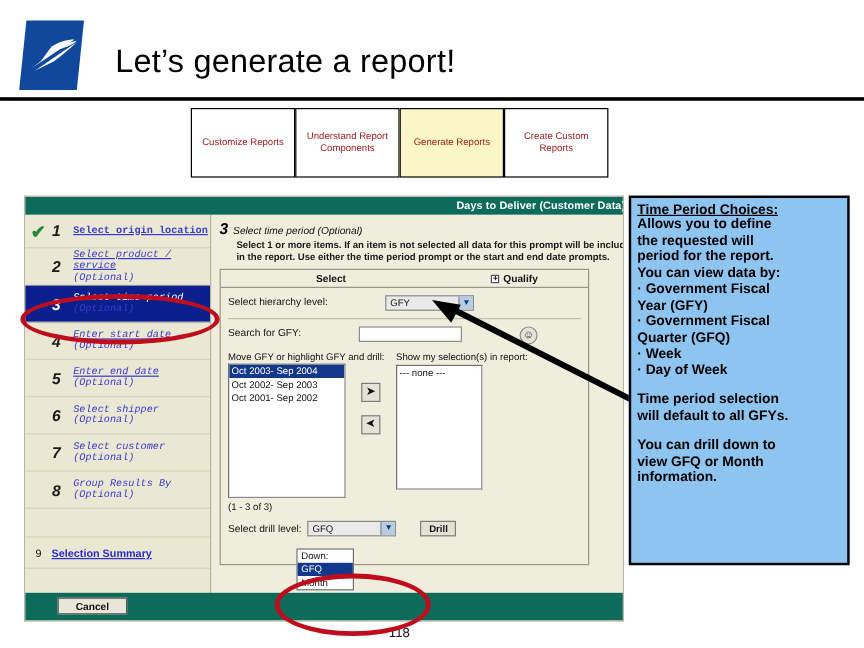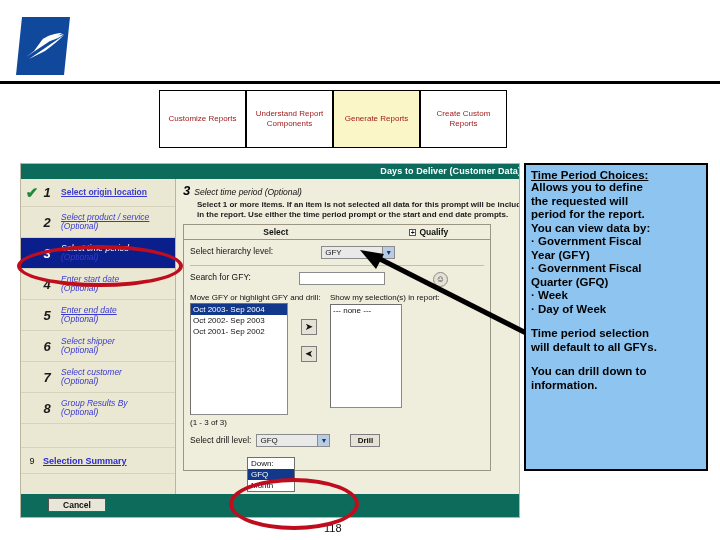--- a/index.html
+++ b/index.html
@@ -52,21 +52,21 @@
     position:absolute; left:0; top:15px; width:155px; height:317px;
     background:#eae7d2; border-right:1px solid #b9b5a0;
   }
   .step-row{
     position:relative; height:28px; border-bottom:1px solid #d6d2bb;
     display:flex; align-items:center; padding-left:4px;
   }
   .step-row.tall{ height:31px; }
   .step-check{ width:14px; color:#1f8a3a; font-size:15px; font-weight:bold; text-align:center; }
   .step-num{ width:16px; font-size:13px; font-style:italic; font-weight:bold; color:#1a1a1a; text-align:center; }
-  .step-label{ flex:1; padding-left:6px; font-size:8.5px; line-height:9.5px; color:#3a3ad0; font-style:italic; }
+  .step-label{ flex:1; padding-left:6px; font-size:8.5px; line-height:9.5px; color:#3a3ad0; font-style:italic;font-family:Liberation Mono, monospace; }
   .step-label .lnk{ text-decoration:underline; }
   .step-label .opt{ display:block; color:#3a3ad0; }
   .step-row.done .step-label{ font-style:normal; font-weight:bold; }
   .step-row.selected{ background:#0b1f8c; }
   .step-row.selected .step-num{ color:#ffffff; }
   .step-row.selected .step-label{ color:#ffffff; }
   .step-row.blank{ height:24px; }
   #summary-row{
     position:relative; height:26px; border-bottom:1px solid #d6d2bb;
     display:flex; align-items:center;
@@ -193,20 +193,21 @@
 </head>
 <body>
 
 <div id="title-banner">
   <svg id="usps-logo" viewBox="0 0 62 66">
     <polygon points="10,4 58,4 52,62 4,62" fill="#10489c"></polygon>
     <path d="M14,44 L50,20 C44,20 36,22 30,27 L22,38 Z" fill="#ffffff"></path>
     <path d="M17,46 L52,22 C47,27 40,33 33,38 Z" fill="#ffffff"></path>
     <path d="M30,26 L52,21 C49,24 44,26 38,28 Z" fill="#ffffff"></path>
   </svg>
+  <div id="deck-title">Let’s generate a report!</div>
 </div>
 
 <div id="nav-boxes">
   <div class="nav-box">Customize Reports</div>
   <div class="nav-box">Understand Report Components</div>
   <div class="nav-box active">Generate Reports</div>
   <div class="nav-box">Create Custom Reports</div>
 </div>
 
 <div id="app-window">
@@ -363,16 +364,17 @@
   <div class="callout-line">Year (GFY)</div>
   <div class="callout-line">· Government Fiscal</div>
   <div class="callout-line">Quarter (GFQ)</div>
   <div class="callout-line">· Week</div>
   <div class="callout-line">· Day of Week</div>
   <div class="callout-gap"></div>
   <div class="callout-line">Time period selection</div>
   <div class="callout-line">will default to all GFYs.</div>
   <div class="callout-gap"></div>
   <div class="callout-line">You can drill down to</div>
+  <div class="callout-line">view GFQ or Month</div>
   <div class="callout-line">information.</div>
 </div>
 
 <div id="page-number">118</div>
 
 </body></html>

